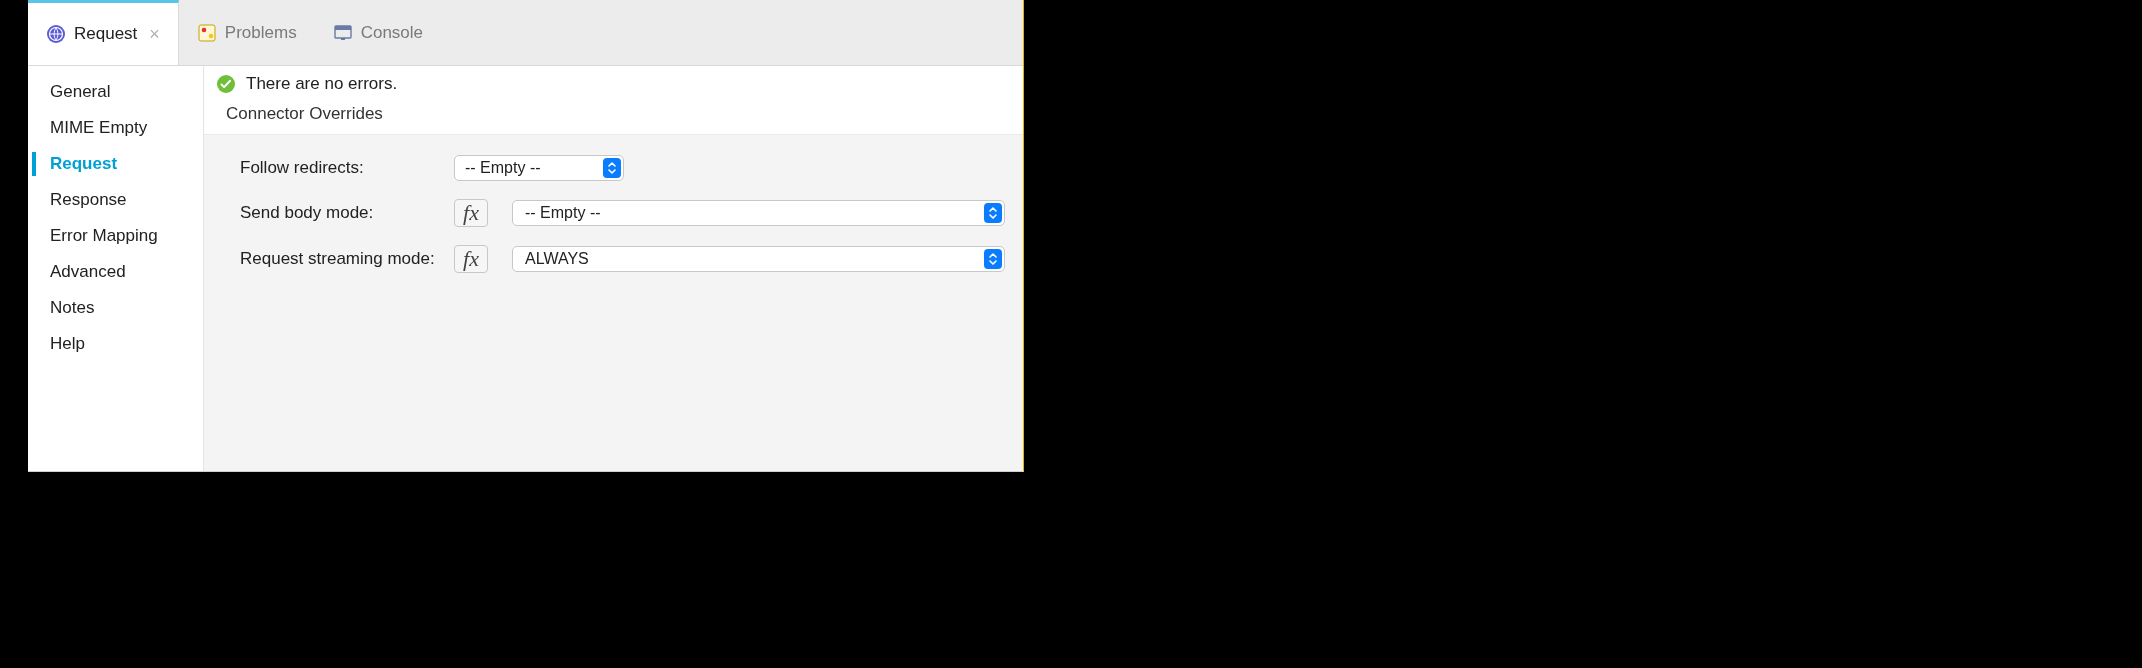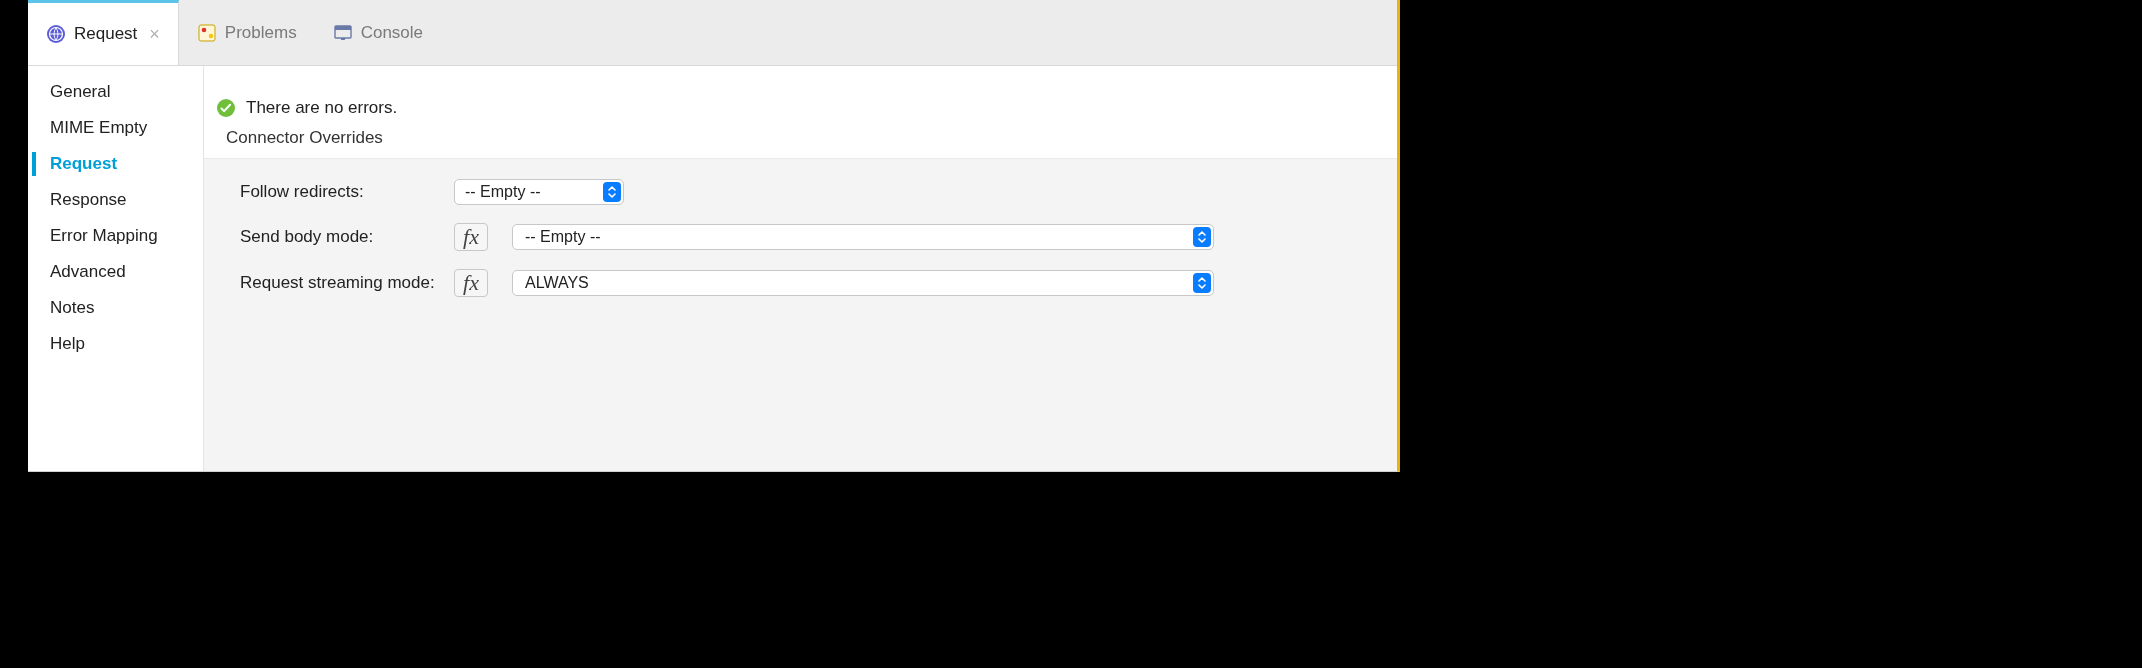--- a/index.html
+++ b/index.html
@@ -1,26 +1,26 @@
 <!DOCTYPE html>
 <html><head>
 <meta charset="utf-8">
 <style>
   * { box-sizing: border-box; margin: 0; padding: 0; }
   html, body { width: 2142px; height: 668px; font-family: -apple-system, "Helvetica Neue", Arial, sans-serif; background: #000; }
   .app {
     position: absolute;
     left: 28px;
     top: 0;
-    width: 1372px;
+    width: 996px;
     height: 472px;
     background: #fff;
     display: flex;
     flex-direction: column;
-    border-right: 3px solid #eab308;
+    border-right: 1px solid #eab308;
     border-bottom: 1px solid #d0d0d0;
   }
   
   .tabstrip {
     height: 66px;
     background: #ececec;
     border-bottom: 1px solid #d9d9d9;
     display: flex;
     align-items: stretch;
     font-size: 17px;
@@ -78,21 +78,20 @@
     top: 6px;
     bottom: 6px;
     width: 4px;
     background: #00a0d6;
   }
   .main {
     flex: 1;
     background: #84cc16;
     display: flex;
     flex-direction: column;
-    margin-top: 24px;
   }
   .status-bar {
     display: flex;
     align-items: center;
     gap: 10px;
     padding: 8px 12px 6px 12px;
     font-size: 17px;
     color: #222;
     background:#fff;
   }

